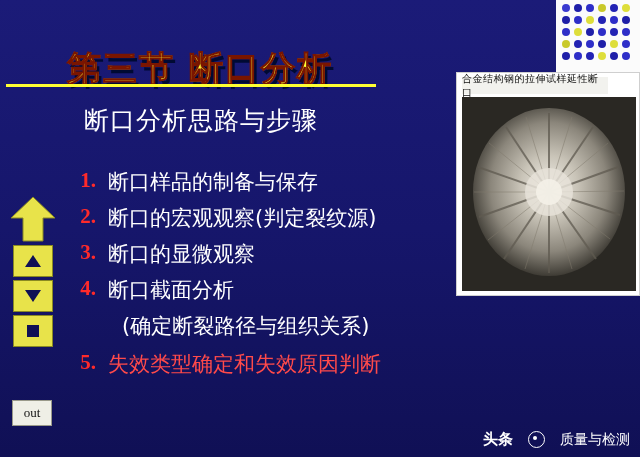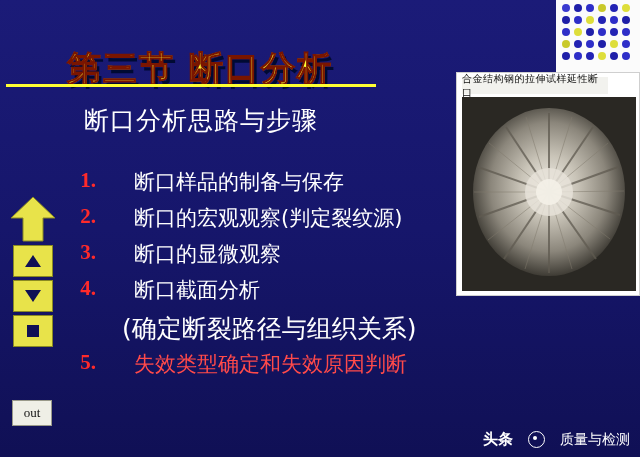--- a/index.html
+++ b/index.html
@@ -94,30 +94,29 @@
     text-align: right;
     vertical-align: top;
     font-family: "Liberation Serif", serif;
   }
   .li-text {
     display: inline-block;
     font-size: 21px;
     color: #ffffff;
     padding-left: 7px;
     vertical-align: top;
-    margin-left: 26px;
   }
   .li-text.red {
     color: #ff4a4a;
   }
   .sub-line {
     position: relative;
     height: 38px;
     padding-left: 52px;
-    font-size: 25px;
+    font-size: 21px;
     color: #ffffff;
     white-space: nowrap;
   }
 
   
   .nav-col {
     position: absolute;
     left: 10px;
     top: 196px;
     width: 48px;

